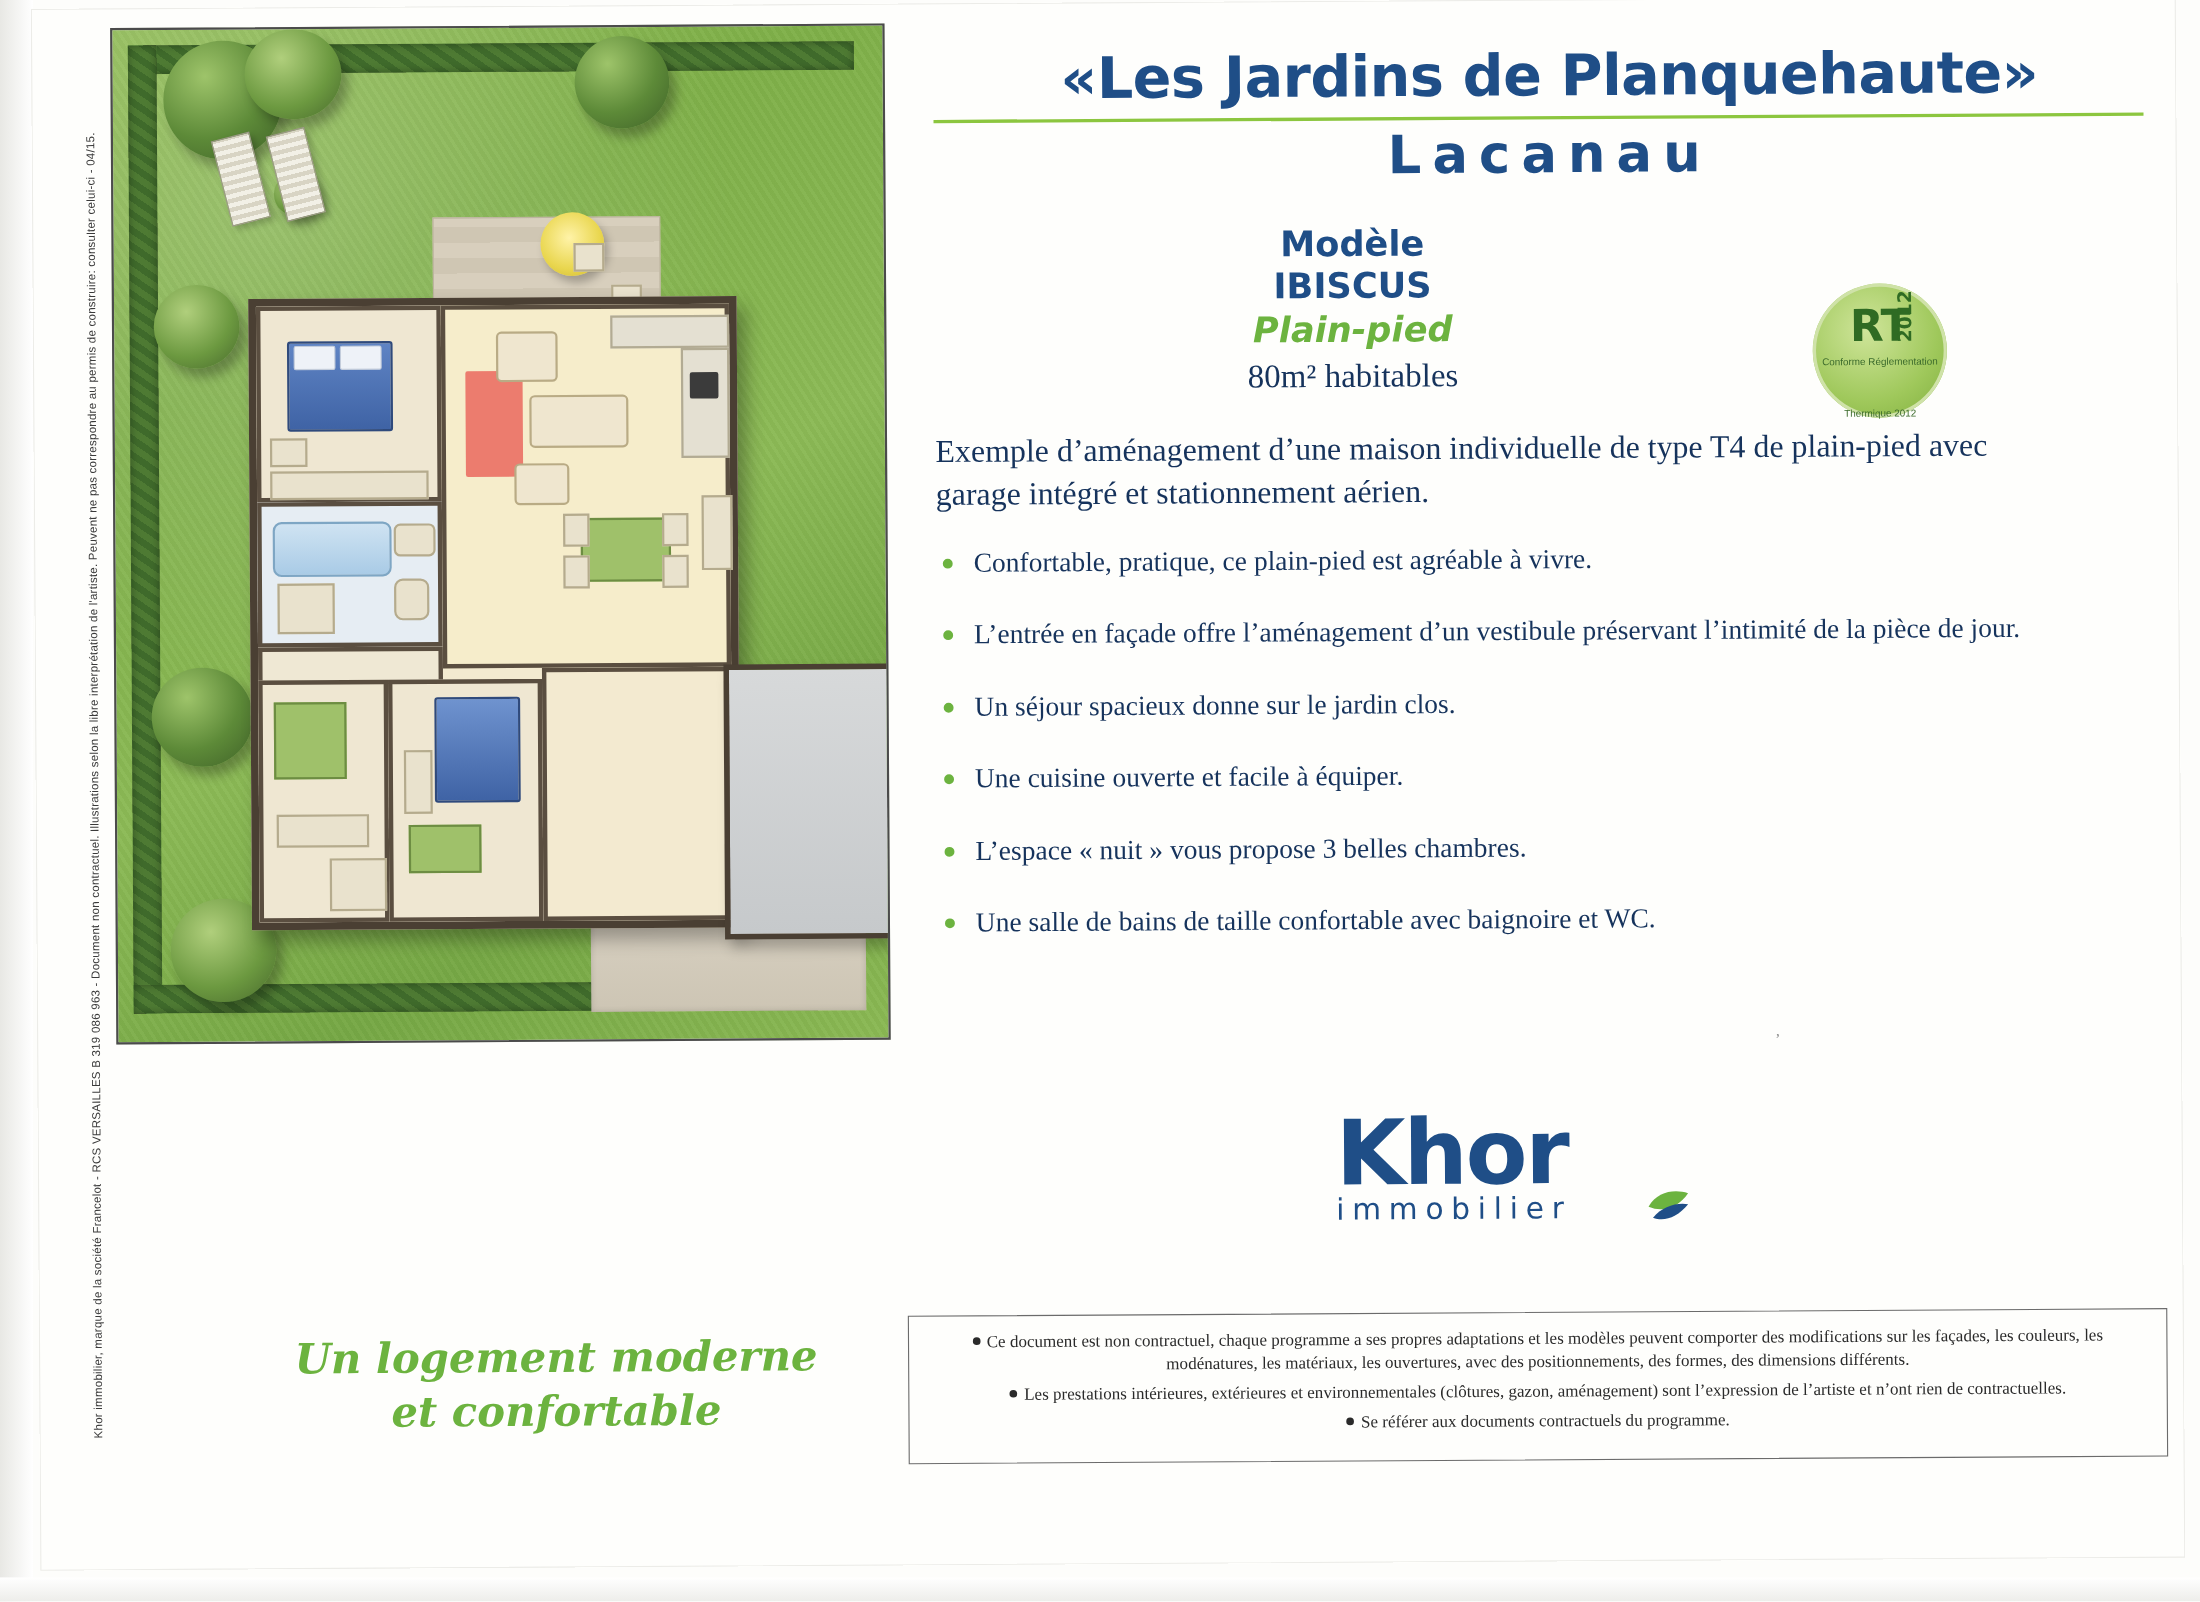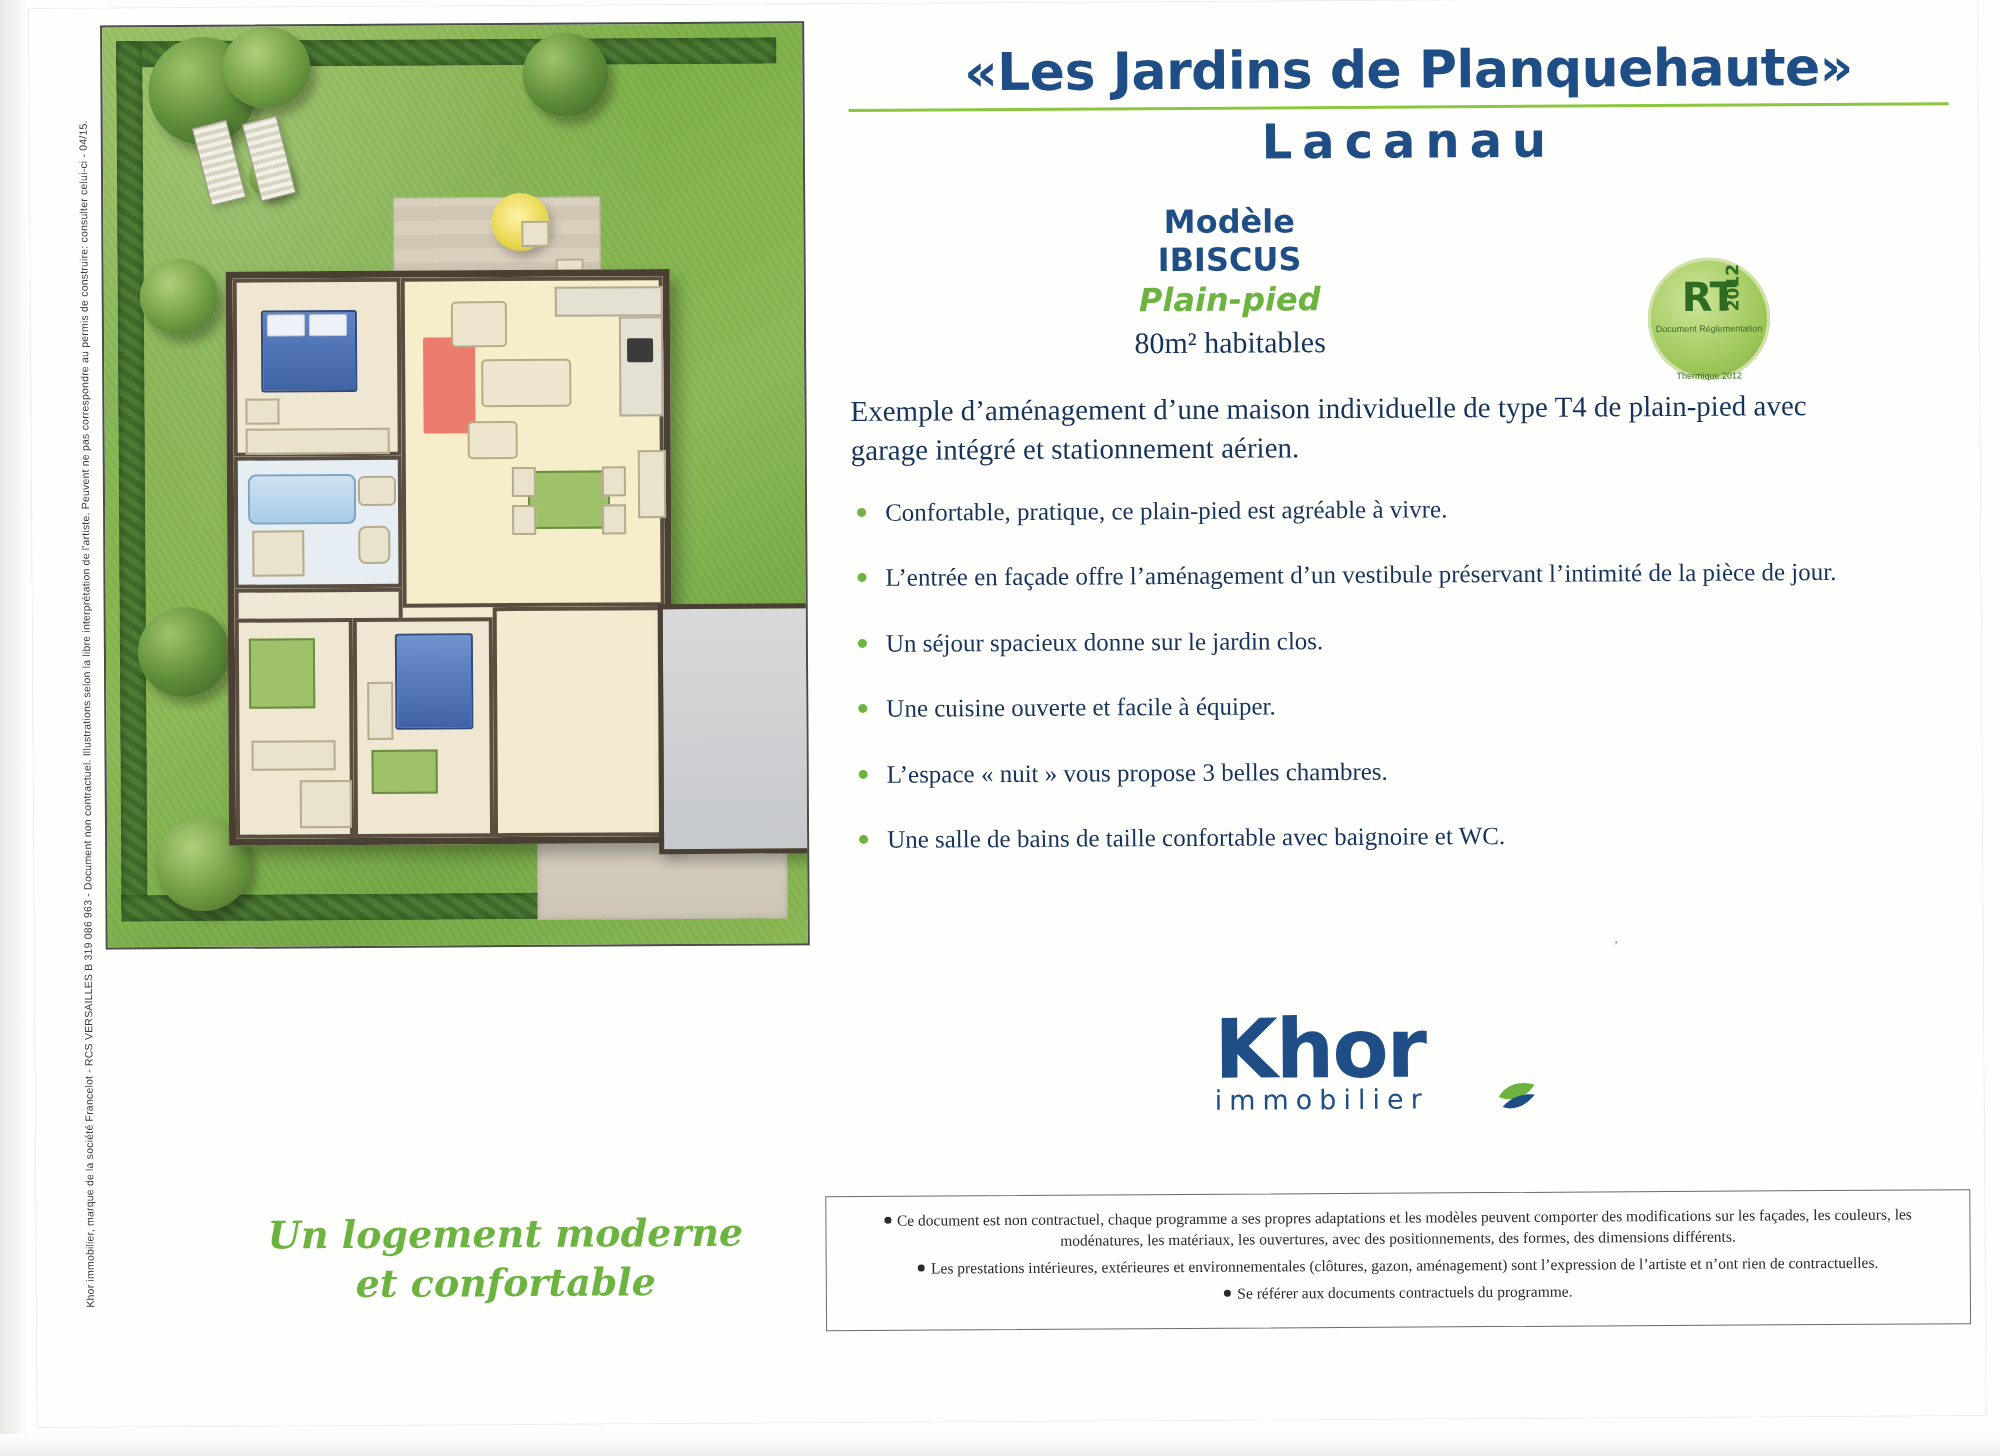--- a/index.html
+++ b/index.html
@@ -493,21 +493,21 @@
         <div class="model-line1">Modèle</div>
         <div class="model-line2">IBISCUS</div>
         <div class="model-line3">Plain-pied</div>
         <div class="model-area">80m² habitables</div>
       </div>
 
       <div class="rt-badge">
         <div class="rt-ring"></div>
         <div class="rt-text">RT</div>
         <div class="rt-year">2012</div>
-        <div class="rt-sub1">Document Réglementation</div>
+        <div class="rt-sub1">Conforme Réglementation</div>
         <div class="rt-sub2">Thermique 2012</div>
       </div>
 
       <div class="lead">Exemple d’aménagement d’une maison individuelle de type T4 de plain-pied avec garage intégré et stationnement aérien.</div>
 
       <ul class="bullets">
         <li>
           <span class="dot"></span>
           <span>Confortable, pratique, ce plain-pied est agréable à vivre.</span>
         </li>

